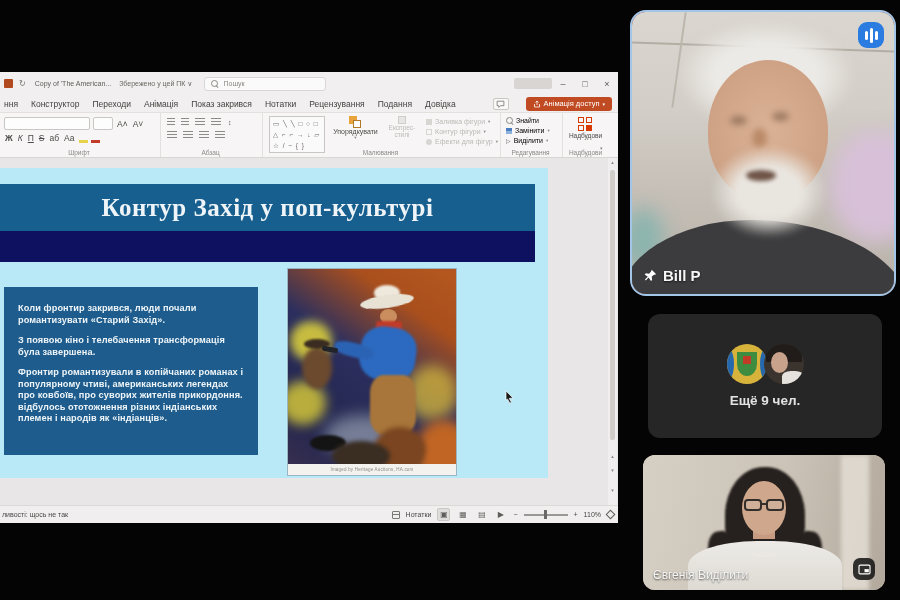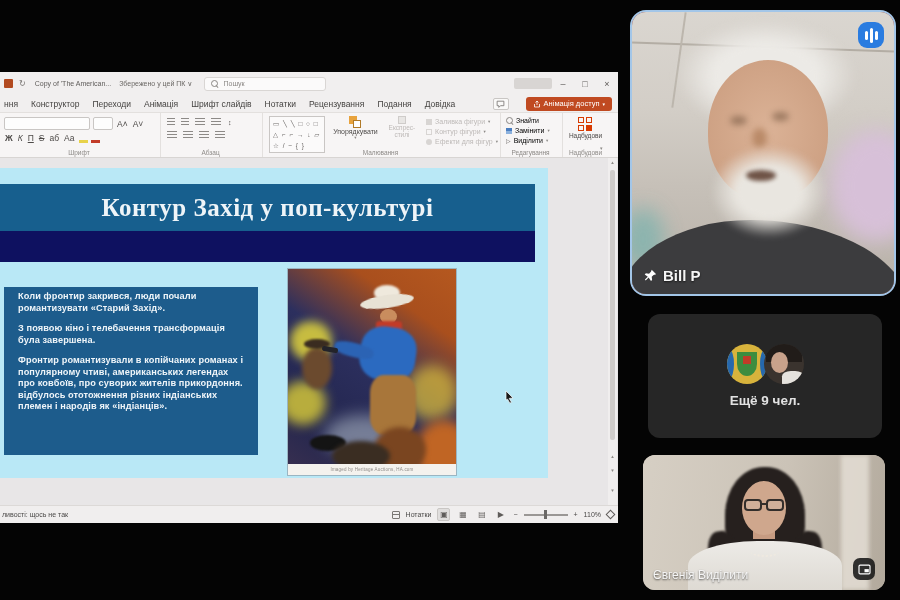--- a/index.html
+++ b/index.html
@@ -59,21 +59,21 @@
   .chev { font-size:4.5px; color:#8d8a87; }
 
   .editarea { position:absolute; left:0; top:86px; width:618px; height:347px; background:#e8e6e7; overflow:hidden; }
   .slide { position:absolute; left:0; top:10px; width:548px; height:310px; background:#b9e8f6; }
   .banner { position:absolute; left:0; top:16px; width:535px; height:47px; background:#175f8e;
     display:flex; align-items:center; justify-content:center; }
   .banner span { font-family:"Liberation Serif","DejaVu Serif",serif; font-size:25px; font-weight:600;
     color:#eef4f8; letter-spacing:.5px; }
   .navy { position:absolute; left:0; top:63px; width:535px; height:31px; background:#0e1160; }
   .textbox { position:absolute; left:4px; top:119px; width:254px; height:168px; background:#1d5c8c;
-    padding:4px 14px; overflow:hidden; }
+    padding:16px 14px; overflow:hidden; }
   .textbox p { color:#eff5f9; font-size:9.2px; line-height:11.5px; font-weight:600;
     letter-spacing:.1px; margin-bottom:9px; }
 
   .painting { position:absolute; left:287px; top:100px; width:170px; height:208px;
     border:1px solid #9ab5c2; background:#262a58; overflow:hidden; }
   .p-bg { position:absolute; inset:0;
     background:linear-gradient(215deg,#b5581f 0%,#a94f1d 22%,#2c2f5e 48%,#23264e 78%,#3a3050 100%); }
   .blob { position:absolute; border-radius:50%; }
   .p-caption { position:absolute; left:0; bottom:0; width:100%; height:11px; background:#f4f2ee;
     font-size:4.5px; color:#8d8a87; text-align:center; line-height:11px; letter-spacing:.2px; }
@@ -134,21 +134,21 @@
       <span class="wc">–</span>
       <span class="wc">□</span>
       <span class="wc">×</span>
     </div>
 
     <div class="tabrow">
       <span class="tab">ння</span>
       <span class="tab">Конструктор</span>
       <span class="tab">Переходи</span>
       <span class="tab">Анімація</span>
-      <span class="tab">Шрифт слайдів</span>
+      <span class="tab">Показ закрився</span>
       <span class="tab">Нотатки</span>
       <span class="tab">Рецензування</span>
       <span class="tab">Подання</span>
       <span class="tab">Довідка</span>
       <div class="comment-btn">
         <svg width="9" height="8" viewBox="0 0 16 14">
             <path fill="none" stroke="#7a7774" stroke-width="1.5" d="M2 2h12v8H8l-3 3v-3H2z"></path>
           </svg>
       </div>
       <div class="share-btn">

